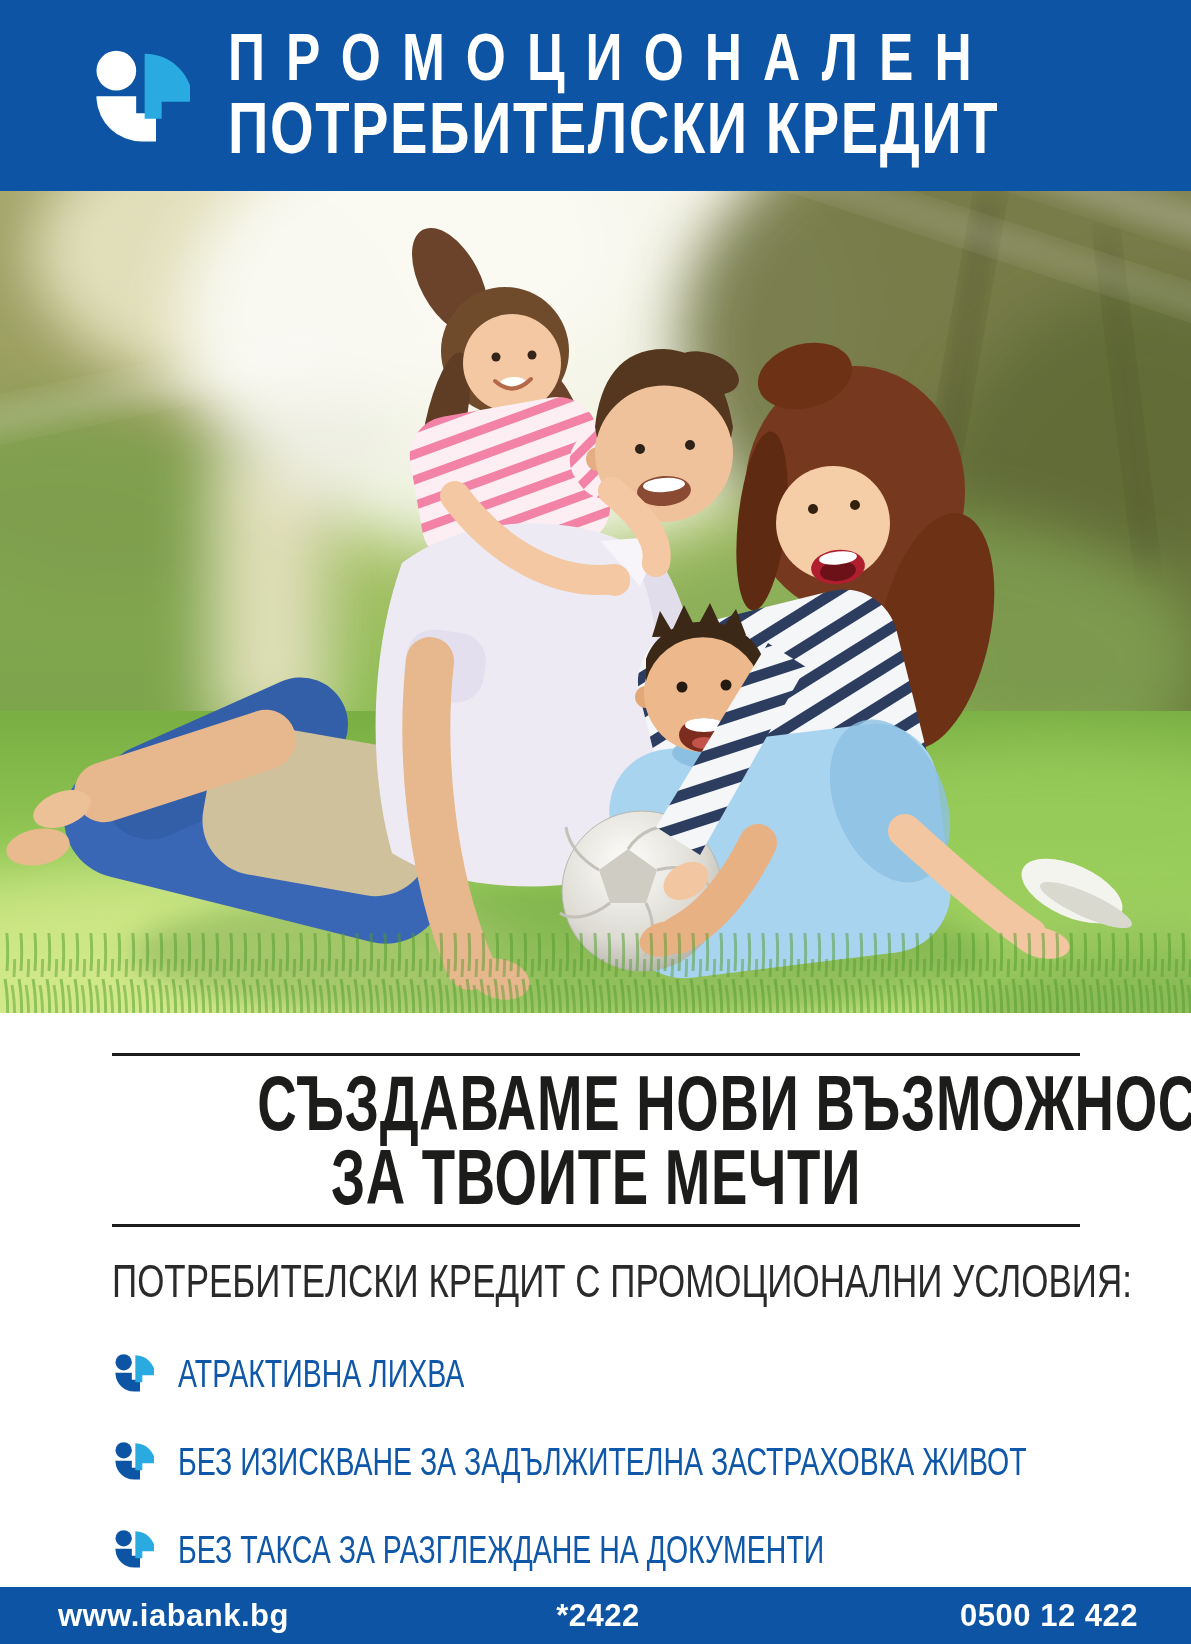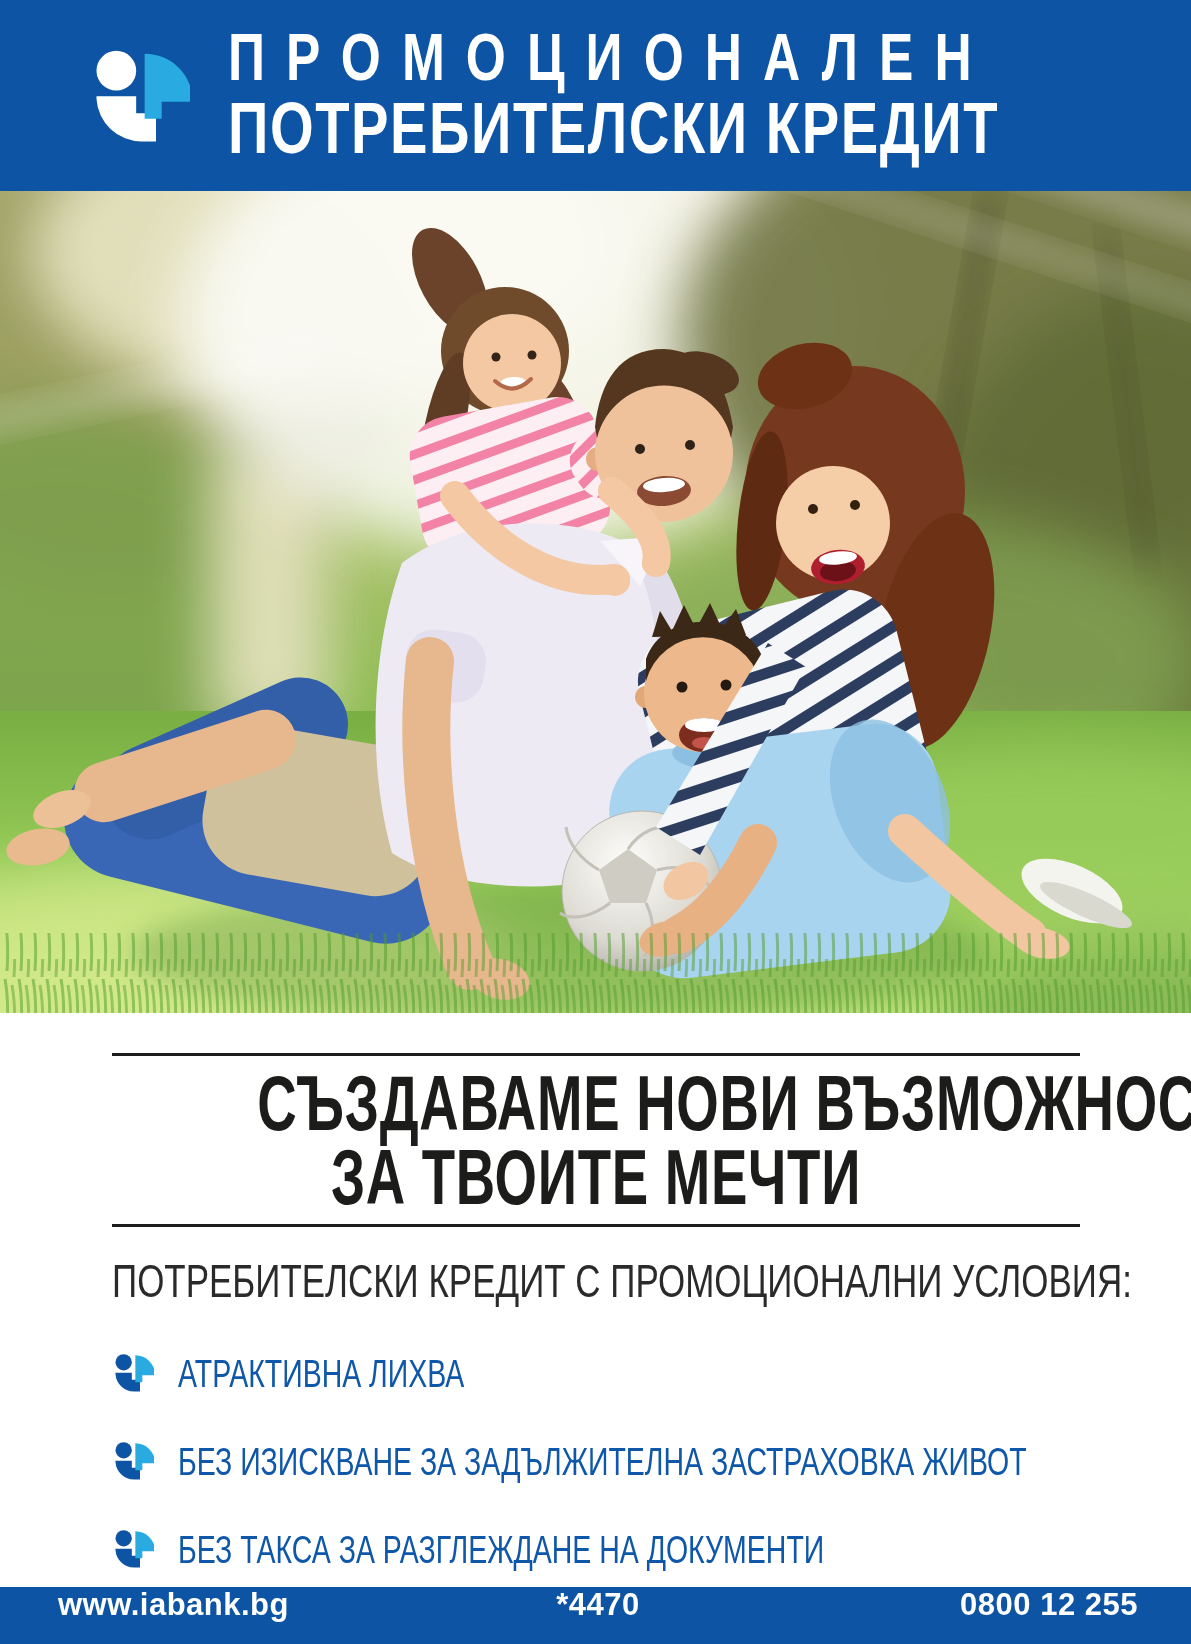--- a/index.html
+++ b/index.html
@@ -54,21 +54,21 @@
   .bullet-row{display:flex;align-items:center;margin-top:44px;}
   .bullet-icon{width:42px;height:42px;flex:none;margin-right:24px;}
   .bullet-label{
     font-size:39px;font-weight:400;color:#0f57a8;
     transform:scaleX(0.73);transform-origin:left center;white-space:nowrap;
   }
 
   
   .footer{
     margin-top:auto;height:57px;background:#0d55a4;flex:none;
-    display:flex;align-items:flex-start;box-sizing:border-box;
+    display:flex;align-items:center;box-sizing:border-box;
     padding:0 53px 0 58px;color:#ffffff;font-weight:700;font-size:31px;
     letter-spacing:0.5px;
   }
   .f-left{flex:1;text-align:left;}
   .f-center{flex:1;text-align:center;}
   .f-right{flex:1;text-align:right;}
 </style>
 </head>
 <body>
 
@@ -267,17 +267,17 @@
           <path d="M3,17 L17,17 L17,23 L24,23 L24,33 L19,33 A16,16 0 0 1 3,18 Z" fill="#0d55a4"></path>
           <path d="M20,2 A17,17 0 0 1 37,19 L26,19 L26,25 L20,25 Z" fill="#29abe2"></path>
         </svg>
         <span class="bullet-label">БЕЗ ТАКСА ЗА РАЗГЛЕЖДАНЕ НА ДОКУМЕНТИ</span>
       </div>
     </div>
   </div>
 
   <div class="footer">
     <span class="f-left">www.iabank.bg</span>
-    <span class="f-center">*4470</span>
-    <span class="f-right">0800 12 255</span>
+    <span class="f-center">*2422</span>
+    <span class="f-right">0500 12 422</span>
   </div>
 
 </div>
 
 </body></html>

